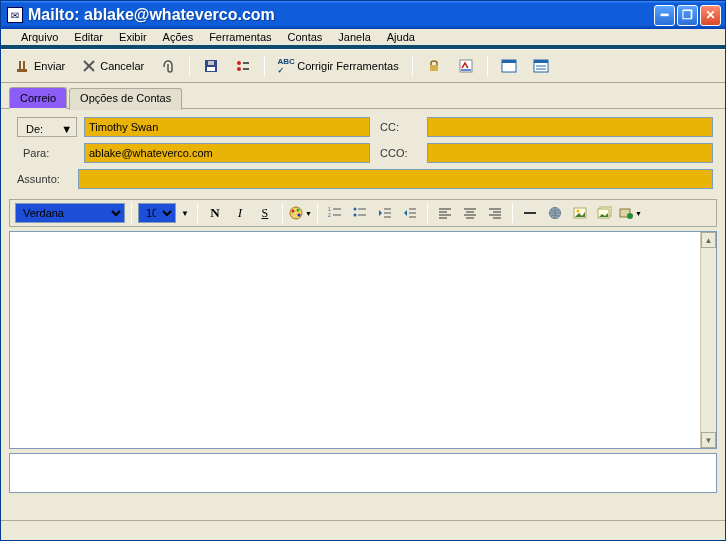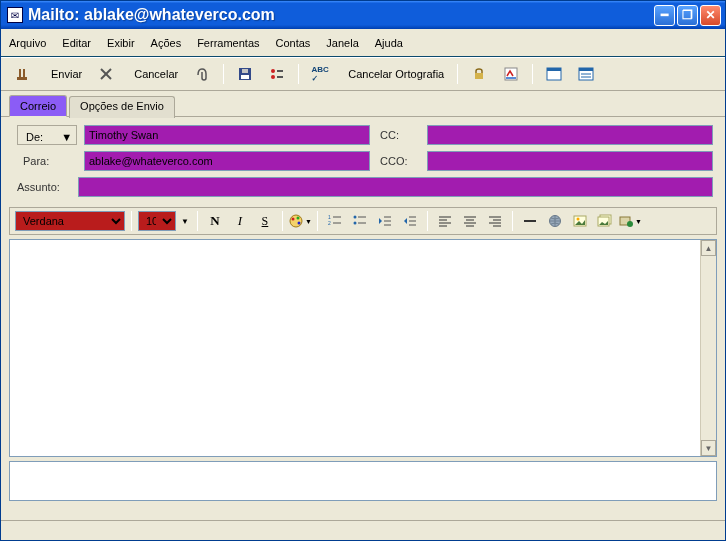--- a/index.html
+++ b/index.html
@@ -41,43 +41,43 @@
   border: 1px solid #fff;
   border-radius: 3px;
   display: flex; align-items: center; justify-content: center;
   font-size: 12px; font-weight: bold; color: #fff;
   cursor: pointer;
 }
 .winbtn.min, .winbtn.max { background: linear-gradient(to bottom,#5aa3ff,#2a6fd6); }
 .winbtn.close { background: linear-gradient(to bottom,#ff8a6e,#d64a2a); }
 .menubar {
   background: #ece9d8;
-  height: 28px;
+  height: 20px;
   display: flex;
   align-items: center;
-  padding: 0 0;
-  border-bottom: 1px solid #0c4a6e;
+  padding: 0 12px;
+  border-bottom: 4px solid #0c4a6e;
 }
 .menubar span {
   padding: 2px 8px;
   cursor: default;
 }
 .toolbar {
   background: #ece9d8;
   padding: 4px 8px;
   display: flex;
   align-items: center;
   gap: 4px;
   border-top: 1px solid #fff;
   border-bottom: 1px solid #aca899;
 }
 .tbtn {
   display: inline-flex;
   align-items: center;
-  gap: 20px;
+  gap: 3px;
   padding: 3px 5px;
   cursor: pointer;
   border: 1px solid transparent;
 }
 .tsep {
   width: 1px; height: 20px;
   background: #aca899;
   margin: 0 3px;
   border-right: 1px solid #fff;
 }
@@ -114,21 +114,21 @@
   padding: 8px 12px 6px 12px;
   display: grid;
   grid-template-columns: 65px 1fr 45px 1fr;
   row-gap: 6px;
   column-gap: 6px;
   align-items: center;
 }
 .headers .lbl { text-align: left; padding-left: 4px; color: #333; }
 .hinput {
   border: 1px solid #7f9db9;
-  background: #a21caf;
+  background: #eab308;
   height: 20px;
   padding: 4px 4px;
   font-family: inherit;
   font-size: 11px;
   width: 100%;
 }
 .from-btn {
   display: inline-flex; align-items: center;
   border: 1px solid #aca899;
   background: #ece9d8;
@@ -148,21 +148,21 @@
   margin: 4px 8px;
   background: #ece9d8;
   border: 1px solid #aca899;
   padding: 3px 5px;
   display: flex;
   align-items: center;
   gap: 3px;
 }
 .fmtbar select, .fmtbar .selbox {
   border: 1px solid #7f9db9;
-  background: #b91c1c;
+  background: #1d4ed8;
   height: 20px;
   font-family: inherit;
   font-size: 11px;
   padding: 1px 3px;
 }
 .fontsel { width: 110px; }
 .sizesel { width: 38px; }
 .fbtn {
   width: 22px; height: 20px;
   display: inline-flex;
@@ -275,21 +275,21 @@
           <circle cx="4" cy="5" r="2" fill="#c22"></circle>
           <circle cx="4" cy="11" r="2" fill="#c22"></circle>
           <rect x="8" y="4" width="6" height="2" fill="#555"></rect>
           <rect x="8" y="10" width="6" height="2" fill="#555"></rect>
         </svg>
       </span>
   </div>
   <div class="tsep"></div>
   <div class="tbtn">
     <span class="ticon" style="font-size:8px;font-weight:bold;color:#147;">ABC<br>✓</span>
-    <span>Cancelar Ortografia</span>
+    <span>Corrigir Ferramentas</span>
   </div>
   <div class="tsep"></div>
   <div class="tbtn">
     <span class="ticon">
         <svg width="14" height="14">
           <rect x="3" y="6" width="8" height="6" fill="#d4b24a"></rect>
           <path d="M4 6 L4 4 Q4 2 7 2 Q10 2 10 4 L10 6" fill="none" stroke="#8a6a1a" stroke-width="1.5"></path>
         </svg>
       </span>
   </div>
@@ -318,21 +318,21 @@
           <rect x="1" y="2" width="14" height="3" fill="#26a"></rect>
           <line x1="3" y1="8" x2="13" y2="8" stroke="#26a"></line>
           <line x1="3" y1="11" x2="13" y2="11" stroke="#26a"></line>
         </svg>
       </span>
   </div>
 </div>
 
 <div class="tabstrip">
   <div class="tab active">Correio</div>
-  <div class="tab">Opções de Envio</div>
+  <div class="tab">Opções de Contas</div>
 </div>
 
 <div class="headers">
   <div class="from-row">
     <div class="from-btn">
       <span>De:</span>
       <span>▼</span>
     </div>
   </div>
   <input class="hinput" value="Timothy Swan" style="">

